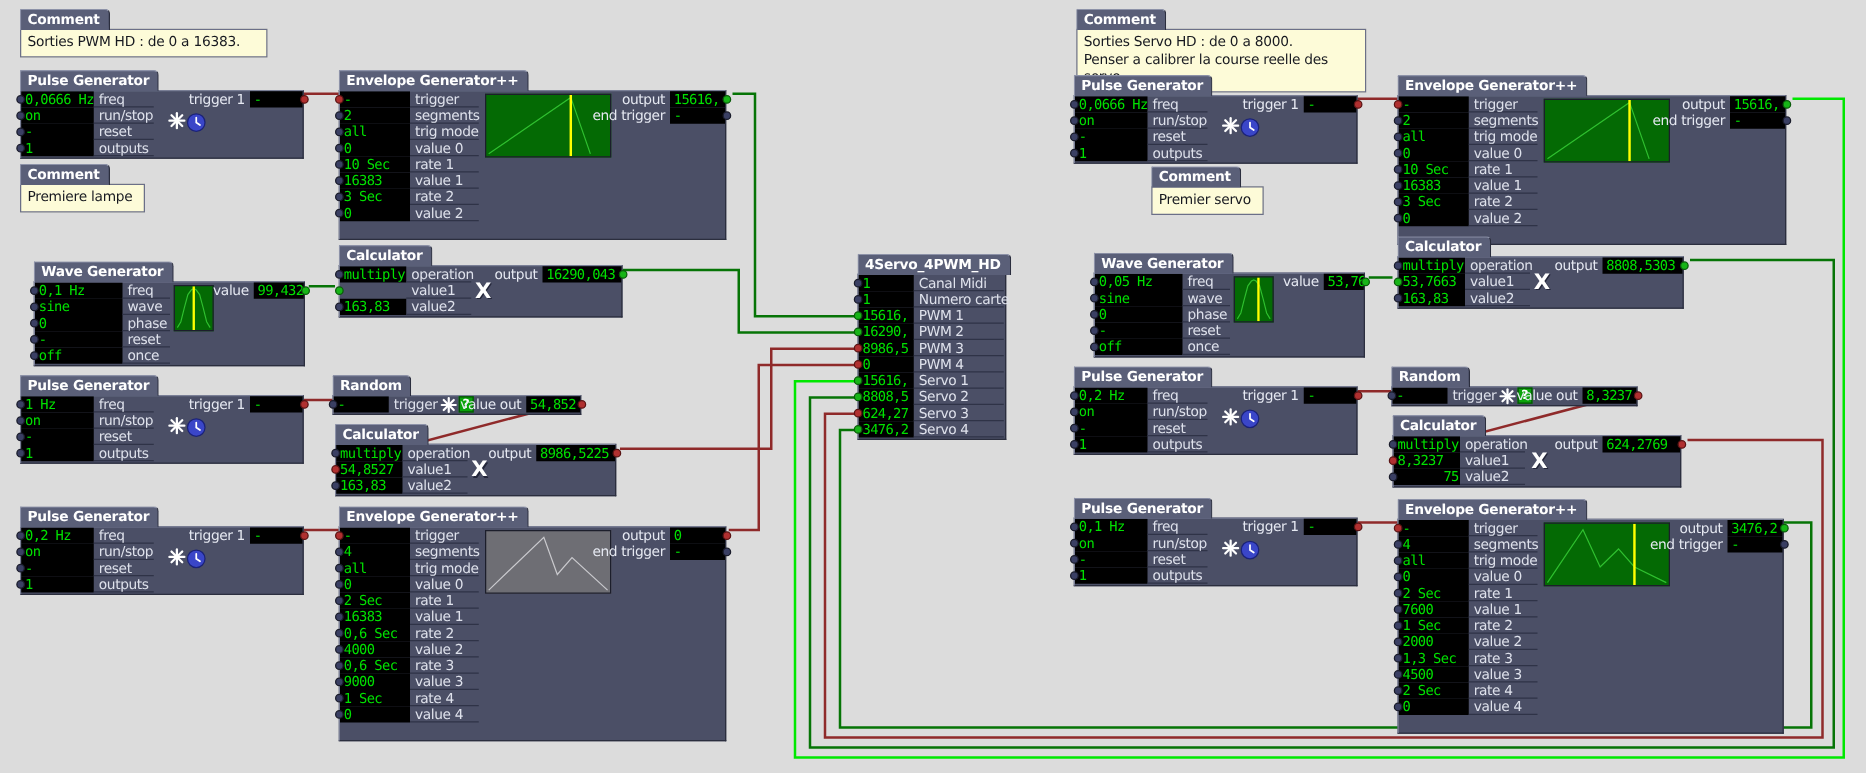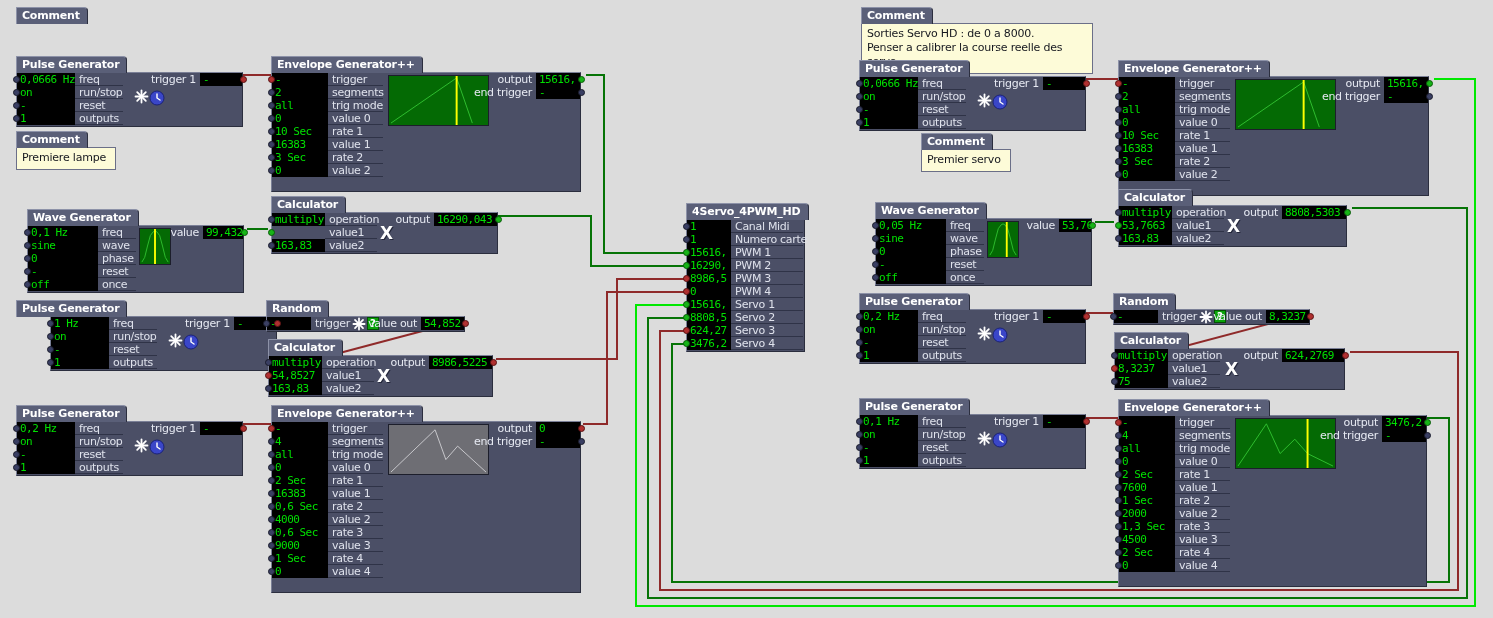--- a/index.html
+++ b/index.html
@@ -195,20 +195,21 @@
       <path d="M1086,418 L1118,418" stroke="#8f2a2a"></path>
 
       <path d="M1095,222 L1114,222" stroke="#067406"></path>
 
       <path d="M1310,313 L1114,365" stroke="#8f2a2a"></path>
     </g>
   </svg>
 
   <div class="node comment" style="left:16px;top:4px;">
     <div class="titlebar">Comment</div>
+    <div class="cbody" style="width:198px;">Sorties PWM HD : de 0 a 16383.</div>
   </div>
 
   <div class="node" style="left:16px;top:53px;">
     <div class="titlebar">Pulse Generator</div>
     <div class="body" style="width:227px;height:55px;">
       <div class="rows">
         <div class="row">
           <div class="valbox" style="width:58px;">0,0666 Hz</div>
           <div class="lbl" style="width:48px;">freq</div>
         </div>
@@ -390,21 +391,21 @@
       </div>
       <div class="port" style="left:-4px;top:3px;"></div>
       <div class="port lit-green" style="left:-4px;top:16px;"></div>
       <div class="port" style="left:-4px;top:29px;"></div>
       <div class="port lit-green" style="right:-5px;top:3px;"></div>
     </div>
   </div>
 
   <div class="node" style="left:16px;top:297px;">
     <div class="titlebar">Pulse Generator</div>
-    <div class="body" style="width:227px;height:55px;margin-left:34px;">
+    <div class="body" style="width:227px;height:55px;">
       <div class="rows">
         <div class="row">
           <div class="valbox" style="width:58px;">1 Hz</div>
           <div class="lbl" style="width:48px;">freq</div>
         </div>
         <div class="row">
           <div class="valbox" style="width:58px;">on</div>
           <div class="lbl" style="width:48px;">run/stop</div>
         </div>
         <div class="row">
@@ -973,21 +974,21 @@
       <div class="rows">
         <div class="row">
           <div class="valbox" style="width:53px;">multiply</div>
           <div class="lbl" style="width:52px;">operation</div>
         </div>
         <div class="row">
           <div class="valbox" style="width:53px;">8,3237</div>
           <div class="lbl" style="width:52px;">value1</div>
         </div>
         <div class="row">
-          <div class="valbox" style="width:53px;">75</div>
+          <div class="valbox" style="width:53px;text-align:right;">75</div>
           <div class="lbl" style="width:52px;">value2</div>
         </div>
       </div>
       <div class="opsym" style="left:110px;top:12px;">X</div>
       <div class="orow" style="right:0px;top:0px;">
         <span class="olbl">output</span>
         <span class="valbox" style="width:62px;">624,2769</span>
       </div>
       <div class="port" style="left:-4px;top:3px;"></div>
       <div class="port lit-red" style="left:-4px;top:16px;"></div>

